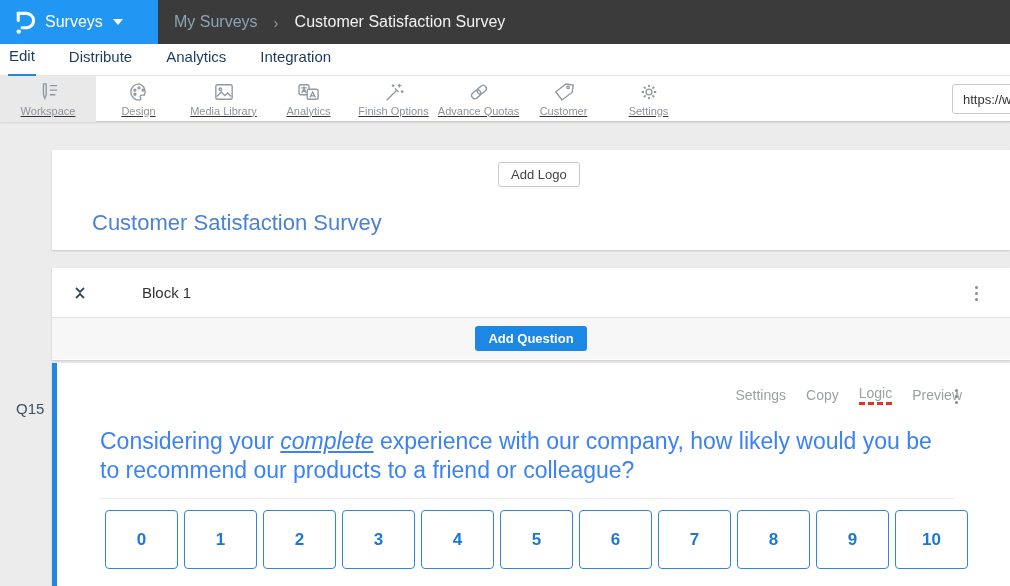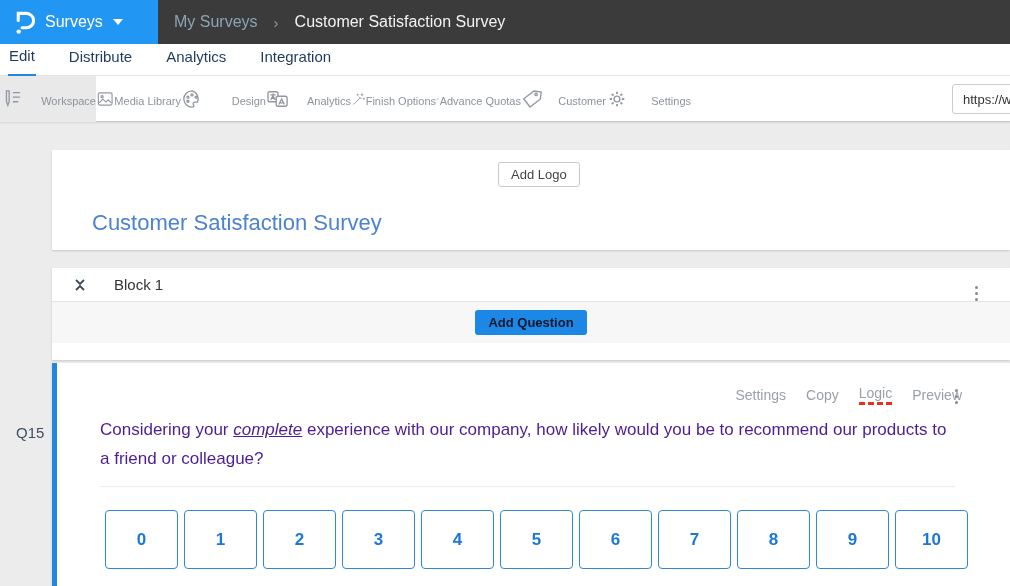--- a/index.html
+++ b/index.html
@@ -17,49 +17,49 @@
   .crumbs { display:flex; align-items:center; padding-left:16px; font-size:16px; }
   .crumb-parent { color:#8ba4b4; cursor:pointer; }
   .crumb-sep { color:#9a9a9a; margin:0 16px; font-size:15px; }
   .crumb-current { color:#f2f2f2; }
   
   .navtabs { position:absolute; left:0; top:44px; width:1010px; height:32px; background:#fff; display:flex; align-items:center; padding-left:8px; border-bottom:1px solid #e6e6e6; }
   .navtab { font-size:15px; color:#1e3a5e; margin-right:32px; padding:4px 1px 10px; cursor:pointer; }
   .navtab.active { border-bottom:2px solid #2386e0; }
   
   .toolbar { position:absolute; left:0; top:76px; width:1010px; height:46px; background:#fff; border-bottom:1px solid #c9c9c9; box-shadow:0 1px 2px rgba(0,0,0,.10); display:flex; }
-  .tool { width:85px; height:46px; display:flex; align-items:center; justify-content:space-between; cursor:pointer; }
+  .tool { width:85px; height:46px; display:flex; flex-direction:column; align-items:center; justify-content:center; cursor:pointer;text-decoration:underline; }
   .tool:first-child { width:96px; }
   .tool.active { background:#e9e9e9; }
   .tool svg { stroke:#9298a2; fill:none; stroke-width:1.5; }
   .tool-label { font-size:11px; color:#8d939c; margin-top:3px; white-space:nowrap; }
   .url-box { position:absolute; left:952px; top:84px; width:130px; height:30px; border:1px solid #ccc; border-radius:3px; font-size:13px; color:#333; padding:0 10px; font-family:"Liberation Sans","DejaVu Sans",sans-serif; background:#fff; }
   
   .card { position:absolute; left:52px; width:958px; background:#fff; box-shadow:0 1px 2px rgba(0,0,0,.15); }
   .header-card { top:150px; height:100px; }
   .addlogo-btn { position:absolute; left:446px; top:12px; height:25px; padding:0 12px; background:#fff; border:1px solid #c9c9c9; border-radius:3px; font-size:13px; color:#444; display:flex; align-items:center; cursor:pointer; }
   .survey-title { position:absolute; left:40px; top:60px; font-size:22px; color:#4b82d2; cursor:text; }
   
   .block-card { top:268px; height:92px; }
-  .block-head { height:34px; border-bottom:1px solid #e3e3e3; display:flex; align-items:center; position:relative; }
+  .block-head { height:50px; border-bottom:1px solid #e3e3e3; display:flex; align-items:center; position:relative;gap:28px; }
   .collapse-icon { margin-left:20px; cursor:pointer; display:flex; }
   .block-title { margin-left:26px; font-size:15px; color:#333; }
   .kebab { display:flex; flex-direction:column; align-items:center; cursor:pointer; padding:4px; }
   .kebab i { width:3px; height:3px; border-radius:50%; background:#8a8a8a; margin:1.5px 0; }
   .block-kebab { position:absolute; right:28px; top:12px; }
   .block-foot { height:41px; background:#f7f7f7; display:flex; align-items:center; justify-content:center; }
-  .addq-btn { background:#1c87e5; color:#0f172a; border:none; border-radius:3px; font-size:13px; font-weight:bold; height:25px; padding:0 13px; cursor:pointer; font-family:"Liberation Sans","DejaVu Sans",sans-serif; }
+  .addq-btn { background:#1c87e5; color:#ffffff; border:none; border-radius:3px; font-size:13px; font-weight:bold; height:25px; padding:0 13px; cursor:pointer; font-family:"Liberation Sans","DejaVu Sans",sans-serif; }
   
   .question-card { top:363px; height:260px; border-left:5px solid #2386e0; }
-  .q-id { position:absolute; left:16px; top:424px; font-size:15px; color:#3d4f65; }
+  .q-id { position:absolute; left:16px; top:400px; font-size:15px; color:#3d4f65; }
   .q-actions { position:absolute; right:48px; top:22px; display:flex; align-items:center; }
   .q-action { font-size:14px; color:#9aa0a6; margin-left:20px; cursor:pointer; }
   .q-action.logic { border-bottom:3px dashed #e8301e; padding-bottom:1px; }
   .q-kebab { position:absolute; right:56px; top:22px; }
-  .q-text { position:absolute; left:43px; top:52px; width:855px; font-size:17px; line-height:29px; color:#4c1d95; border-bottom:1px solid #ececec; padding-bottom:13px; cursor:text; }
+  .q-text { position:absolute; left:43px; top:64px; width:855px; font-size:23px; line-height:29px; color:#3b82f6; border-bottom:1px solid #ececec; padding-bottom:13px; cursor:text; }
   .q-text em { font-style:italic; text-decoration:underline; }
   .nps-row { position:absolute; left:48px; top:147px; display:flex; }
   .nps-btn { width:73px; height:59px; border:1px solid #2e86de; border-radius:4px; background:#fff; margin-right:6px; display:flex; align-items:center; justify-content:center; font-size:17px; font-weight:bold; color:#1b78d9; cursor:pointer; }
 </style>
 </head>
 <body>
 
 <div class="topbar">
   <div class="brand">
     <svg width="23" height="28" viewBox="0 0 24 28">
@@ -86,35 +86,35 @@
 <div class="toolbar">
   <div class="tool active">
     <svg width="22" height="20" viewBox="0 0 24 22">
       <path d="M7 2 v12 l1.5 4 1.5-4 V2 z"></path>
         <path d="M14 4 h8 M14 9 h8 M14 14 h6"></path>
     </svg>
     <span class="tool-label">Workspace</span>
   </div>
   <div class="tool">
     <svg width="22" height="20" viewBox="0 0 24 22">
-      <rect x="3" y="3" width="18" height="16" rx="2"></rect>
-      <circle cx="8" cy="8" r="1.4"></circle>
-      <path d="M4 16 l5-5 4 4 3-3 4 4"></path>
-    </svg>
-    <span class="tool-label">Media Library</span>
-  </div>
-  <div class="tool">
-    <svg width="22" height="20" viewBox="0 0 24 22">
       <path d="M12 2 a9 9 0 1 0 0 18 c2 0 2.5-1.4 1.6-2.7 c-.9-1.3-.2-2.8 1.7-2.8 h2.6 A9 9 0 0 0 12 2 z"></path>
       <circle cx="7.5" cy="9" r="1.1"></circle>
         <circle cx="12" cy="6.5" r="1.1"></circle>
         <circle cx="16.5" cy="9" r="1.1"></circle>
         <circle cx="7.5" cy="13.5" r="1.1"></circle>
     </svg>
     <span class="tool-label">Design</span>
+  </div>
+  <div class="tool">
+    <svg width="22" height="20" viewBox="0 0 24 22">
+      <rect x="3" y="3" width="18" height="16" rx="2"></rect>
+      <circle cx="8" cy="8" r="1.4"></circle>
+      <path d="M4 16 l5-5 4 4 3-3 4 4"></path>
+    </svg>
+    <span class="tool-label">Media Library</span>
   </div>
   <div class="tool">
     <svg width="24" height="20" viewBox="0 0 26 22">
       <rect x="2" y="3" width="11" height="11" rx="2"></rect>
       <path d="M4.5 6.5 h6 M7.5 5 v1.5 M5 12 l2.5-4.5 L10 12 M6 10.2 h3"></path>
       <rect x="11" y="8" width="12" height="11" rx="2" fill="#fff"></rect>
       <path d="M14 17 l3-6 3 6 M15 15.2 h4"></path>
     </svg>
     <span class="tool-label">Analytics</span>
   </div>

